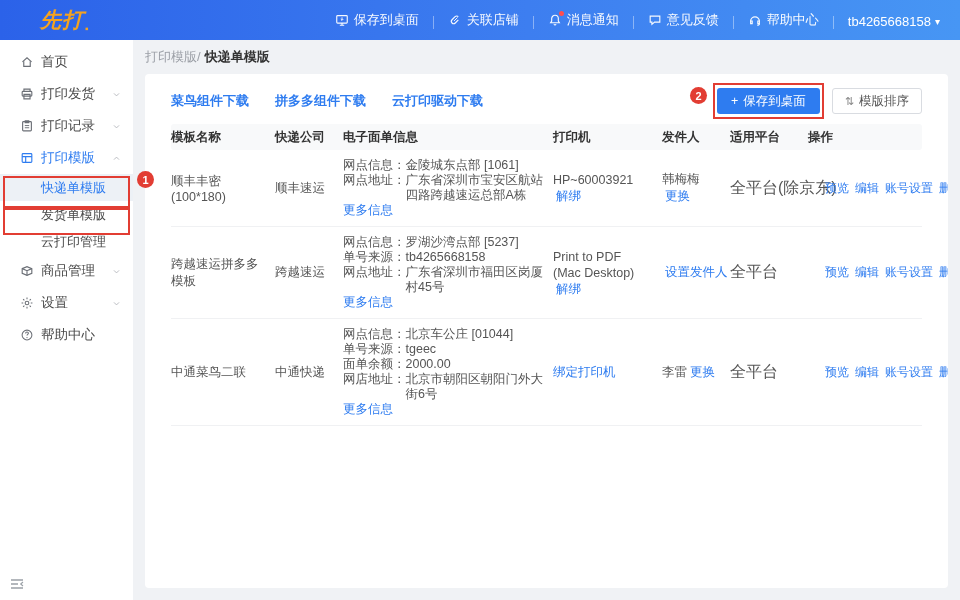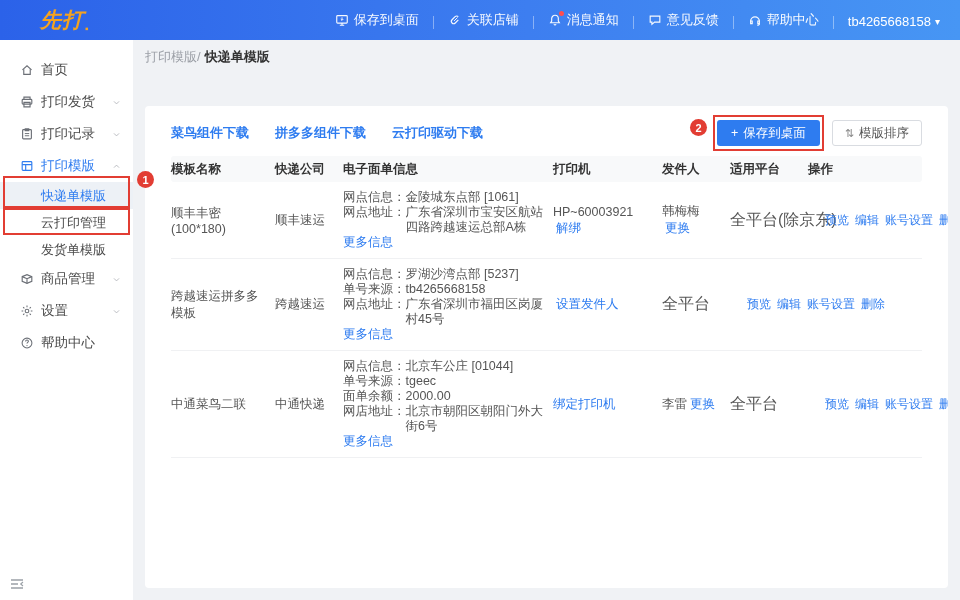--- a/index.html
+++ b/index.html
@@ -23,21 +23,21 @@
   .bell-dot { position:absolute; top:-2px; right:-2px; width:5px; height:5px;
     border-radius:50%; background:#ff4d4f; }
   .account { display:flex; align-items:center; gap:4px; padding:0 0 0 14px; cursor:pointer; }
   .caret { font-size:10px; }
 
   
   .layout { display:flex; height:560px; }
 
   
   .sidebar { position:relative; width:133px; background:#fff; flex-shrink:0;
-    padding-top:14px; font-size:13.5px; color:#4a4a4a; }
+    padding-top:6px; font-size:13.5px; color:#4a4a4a; }
   .s-item { height:32px; display:flex; align-items:center; padding:0 10px 0 20px;
     cursor:pointer; position:relative; }
   .s-item .sico { width:14px; height:14px; margin-right:7px; color:#6b6f76; flex-shrink:0; }
   .s-item .slabel { flex:1; white-space:nowrap; }
   .s-item .chev { color:#b3b6bb; margin-right:2px; }
   .s-item.active-parent { color:#2e7cf0; }
   .s-item.active-parent .sico { color:#2e7cf0; }
   .s-sub { height:27px; display:flex; align-items:center; padding-left:41px;
     cursor:pointer; font-size:13px; color:#4a4a4a; }
   .s-sub.active { background:#edf1f6; color:#2e7cf0; }
@@ -53,21 +53,21 @@
     background:#e23d33; color:#fff; font-size:11px; font-weight:bold;
     display:flex; align-items:center; justify-content:center; z-index:7; pointer-events:none; }
   .badge1 { left:137px; top:171px; position:fixed; }
 
   
   .main { flex:1; display:flex; flex-direction:column; padding:0 12px; min-width:0; }
   .breadcrumb { height:34px; display:flex; align-items:center; font-size:13px; gap:4px; }
   .bc-parent { color:#9b9fa6; cursor:pointer; }
   .bc-current { color:#333; font-weight:bold; }
   .card { background:#fff; border-radius:4px; flex:1; margin-bottom:12px;
-    padding:12px 26px 0 26px; overflow:hidden;margin-top:32px; }
+    padding:12px 26px 0 26px; overflow:hidden; }
 
   
   .tool-row { display:flex; align-items:center; height:30px; margin-bottom:8px; }
   .dl-links { display:flex; gap:26px; font-size:13px; font-weight:bold; }
   .dl-links a { color:#2e7cf0; text-decoration:none; cursor:pointer; }
   .tool-btns { margin-left:auto; display:flex; align-items:center; gap:12px; }
   .anno-wrap { position:relative; }
   .btn-primary { height:26px; padding:0 14px; background:#2e7cf0; color:#fff;
     border:none; border-radius:3px; font-size:12.5px; cursor:pointer;
     display:flex; align-items:center; gap:5px; font-family:inherit; }
@@ -228,24 +228,24 @@
         <svg width="9" height="9" viewBox="0 0 16 16" fill="none" stroke="currentColor" stroke-width="1.6">
             <path d="M3.5 10L8 5.5 12.5 10"></path>
           </svg>
       </span>
     </div>
 
     <div class="s-sub active">
       <span>快递单模版</span>
     </div>
     <div class="s-sub">
+      <span>发货单模版</span>
+    </div>
+    <div class="s-sub">
       <span>云打印管理</span>
-    </div>
-    <div class="s-sub">
-      <span>发货单模版</span>
     </div>
 
     <div class="s-item">
       <span class="sico">
         <svg width="14" height="14" viewBox="0 0 16 16" fill="none" stroke="currentColor" stroke-width="1.3">
             <path d="M2.5 5.3L8 3l5.5 2.3v5.4L8 13l-5.5-2.3z"></path>
             <path d="M2.5 5.3L8 7.6l5.5-2.3M8 7.6V13"></path>
           </svg>
       </span>
       <span class="slabel">商品管理</span>
@@ -377,20 +377,23 @@
             <div class="wline">
                 <span class="wlabel">单号来源：</span>
                 <span class="wvalue">tb4265668158</span>
               </div>
             <div class="wline">
                 <span class="wlabel">网点地址：</span>
                 <span class="wvalue">广东省深圳市福田区岗厦村45号</span>
               </div>
             <span class="link">更多信息</span>
           </div>
+          <div class="td printer-cell">
+            <span>Print to PDF (Mac Desktop)</span><span class="link">解绑</span>
+          </div>
           <div class="td sender-cell">
             <span class="link">设置发件人</span>
           </div>
           <div class="td platform-cell">全平台</div>
           <div class="td actions-cell">
             <span class="link">预览</span>
             <span class="link">编辑</span>
             <span class="link">账号设置</span>
             <span class="link">删除</span>
           </div>

